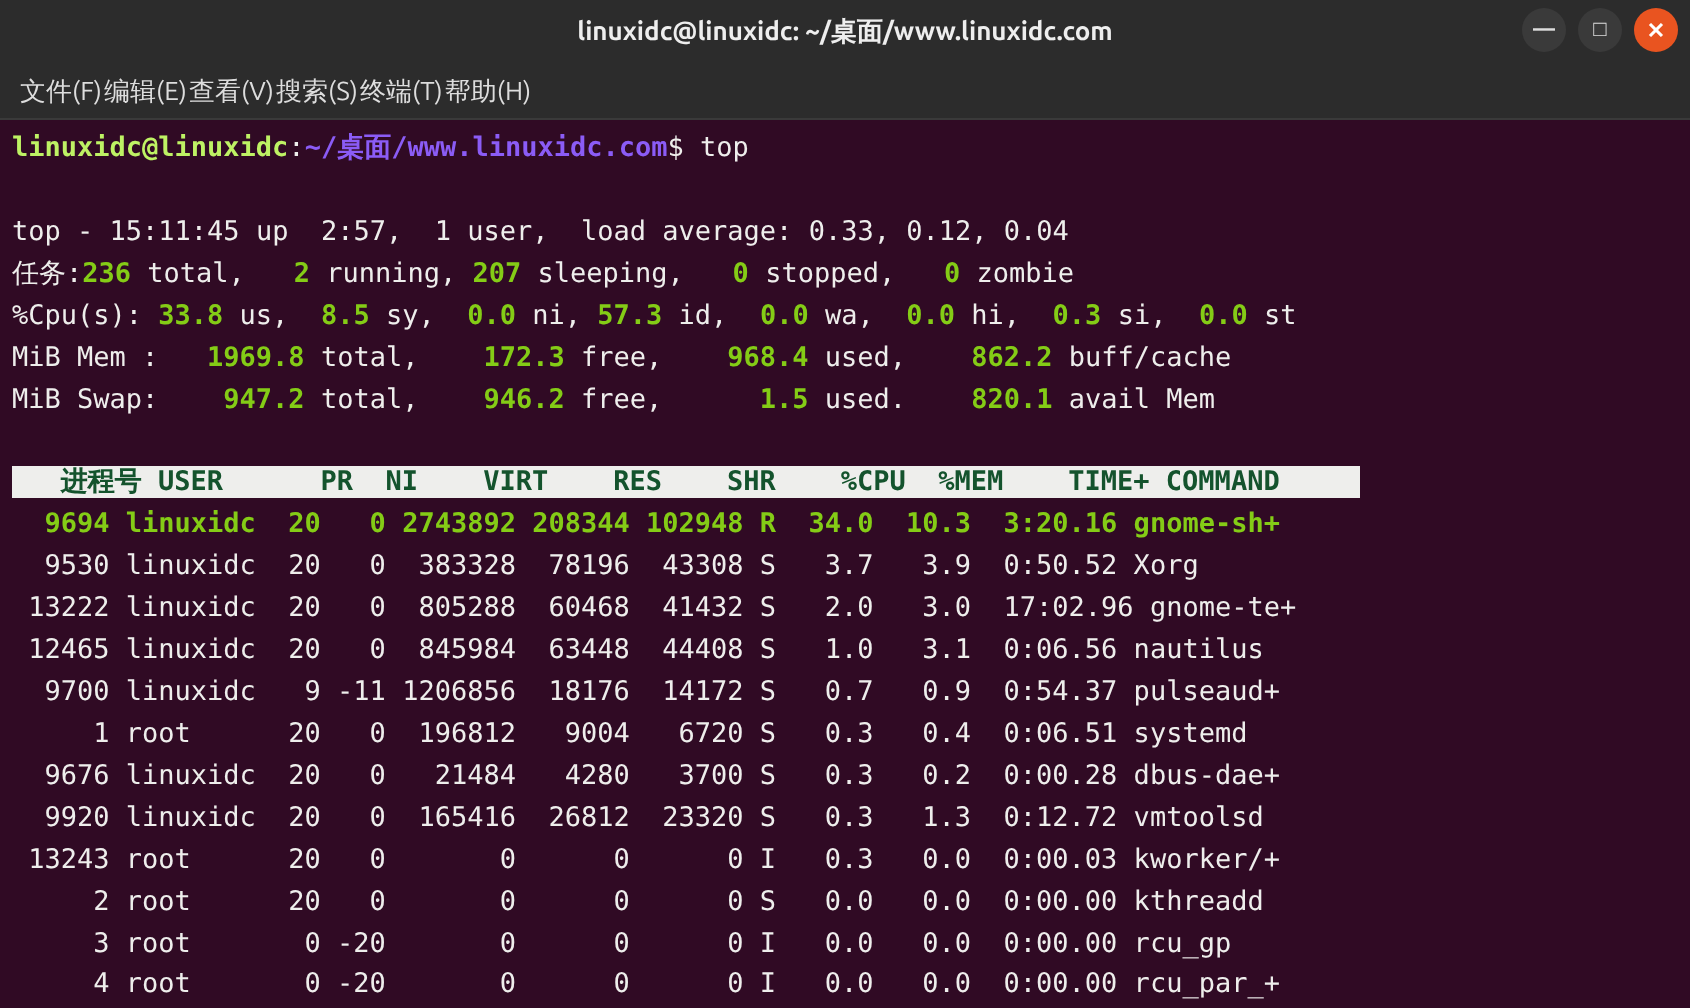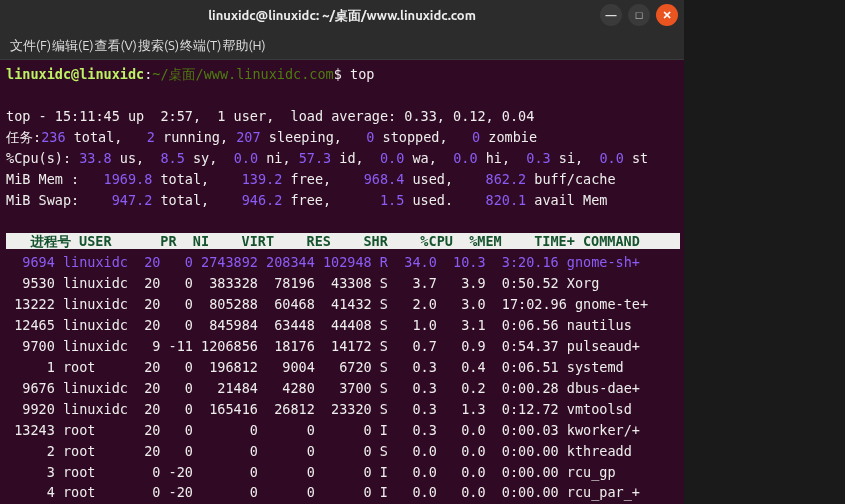--- a/index.html
+++ b/index.html
@@ -5,21 +5,21 @@
   * { margin: 0; padding: 0; box-sizing: border-box; }
   body {
     background: #1a1a1a;
     font-family: "DejaVu Sans Mono", "Liberation Mono", monospace;
     font-size: 13px;
     width: 845px;
     height: 504px;
     overflow: hidden;
   }
   .window {
-    width: 684px;
+    width: 845px;
     height: 504px;
     background: #2c0a1a;
     display: flex;
     flex-direction: column;
   }
   .titlebar {
     background: #2c2c2c;
     height: 32px;
     display: flex;
     align-items: center;
@@ -66,24 +66,24 @@
     flex: 1;
     background: #300a24;
     color: #eeeeec;
     padding: 4px 6px;
     line-height: 1.55;
     font-size: 13.5px;
     overflow: hidden;
   }
   .prompt-user { color: #bef264; font-weight: bold; }
   .prompt-colon { color: #eeeeec; }
-  .prompt-path { color: #4d7c0f; font-weight: normal; }
+  .prompt-path { color: #8b5cf6; font-weight: bold; }
   .prompt-dollar { color: #eeeeec; }
   .cmd { color: #eeeeec; }
-  .bold { font-weight: normal; color: #8b5cf6; }
+  .bold { font-weight: bold; color: #84cc16; }
   pre { font-family: inherit; white-space: pre; }
   .header-row { color: #14532d; background: #eeeeec; font-weight: bold; display: inline; }
 </style>
 </head>
 <body>
 
 <div class="window">
   <div class="titlebar">
     <span>linuxidc@linuxidc: ~/桌面/www.linuxidc.com</span>
     <div class="win-controls">
@@ -107,21 +107,21 @@
     <span>终端(T)</span>
     <span>帮助(H)</span>
   </div>
 
   <div class="terminal">
     <pre><span class="prompt-user">linuxidc@linuxidc</span><span class="prompt-colon">:</span><span class="prompt-path">~/桌面/www.linuxidc.com</span><span class="prompt-dollar">$</span> <span class="cmd">top</span>
 
 <span><span>top - </span><span>15:11:45</span><span> up  </span><span>2:57</span><span>,  </span><span>1 user</span><span>,  load average: </span><span>0.33, 0.12, 0.04</span></span>
 <span><span>任务:</span><span class="bold">236</span><span> total,   </span><span class="bold">2</span><span> running, </span><span class="bold">207</span><span> sleeping,   </span><span class="bold">0</span><span> stopped,   </span><span class="bold">0</span><span> zombie</span></span>
 <span><span>%Cpu(s): </span><span class="bold">33.8</span><span> us,  </span><span class="bold">8.5</span><span> sy,  </span><span class="bold">0.0</span><span> ni, </span><span class="bold">57.3</span><span> id,  </span><span class="bold">0.0</span><span> wa,  </span><span class="bold">0.0</span><span> hi,  </span><span class="bold">0.3</span><span> si,  </span><span class="bold">0.0</span><span> st</span></span>
-<span><span>MiB Mem :   </span><span class="bold">1969.8</span><span> total,    </span><span class="bold">139.2</span><span> free,    </span><span class="bold">968.4</span><span> used,    </span><span class="bold">862.2</span><span> buff/cache</span></span>
+<span><span>MiB Mem :   </span><span class="bold">1969.8</span><span> total,    </span><span class="bold">172.3</span><span> free,    </span><span class="bold">968.4</span><span> used,    </span><span class="bold">862.2</span><span> buff/cache</span></span>
 <span><span>MiB Swap:    </span><span class="bold">947.2</span><span> total,    </span><span class="bold">946.2</span><span> free,      </span><span class="bold">1.5</span><span> used.    </span><span class="bold">820.1</span><span> avail Mem</span></span>
 
 <span id="header-line" class="header-row">   进程号 USER      PR  NI    VIRT    RES    SHR    %CPU  %MEM    TIME+ COMMAND     </span>
 <span id="proc-lines"><span class="bold">  9694 linuxidc  20   0 2743892 208344 102948 R  34.0  10.3  3:20.16 gnome-sh+</span>
 <span>  9530 linuxidc  20   0  383328  78196  43308 S   3.7   3.9  0:50.52 Xorg</span>
 <span> 13222 linuxidc  20   0  805288  60468  41432 S   2.0   3.0  17:02.96 gnome-te+</span>
 <span> 12465 linuxidc  20   0  845984  63448  44408 S   1.0   3.1  0:06.56 nautilus</span>
 <span>  9700 linuxidc   9 -11 1206856  18176  14172 S   0.7   0.9  0:54.37 pulseaud+</span>
 <span>     1 root      20   0  196812   9004   6720 S   0.3   0.4  0:06.51 systemd</span>
 <span>  9676 linuxidc  20   0   21484   4280   3700 S   0.3   0.2  0:00.28 dbus-dae+</span>

